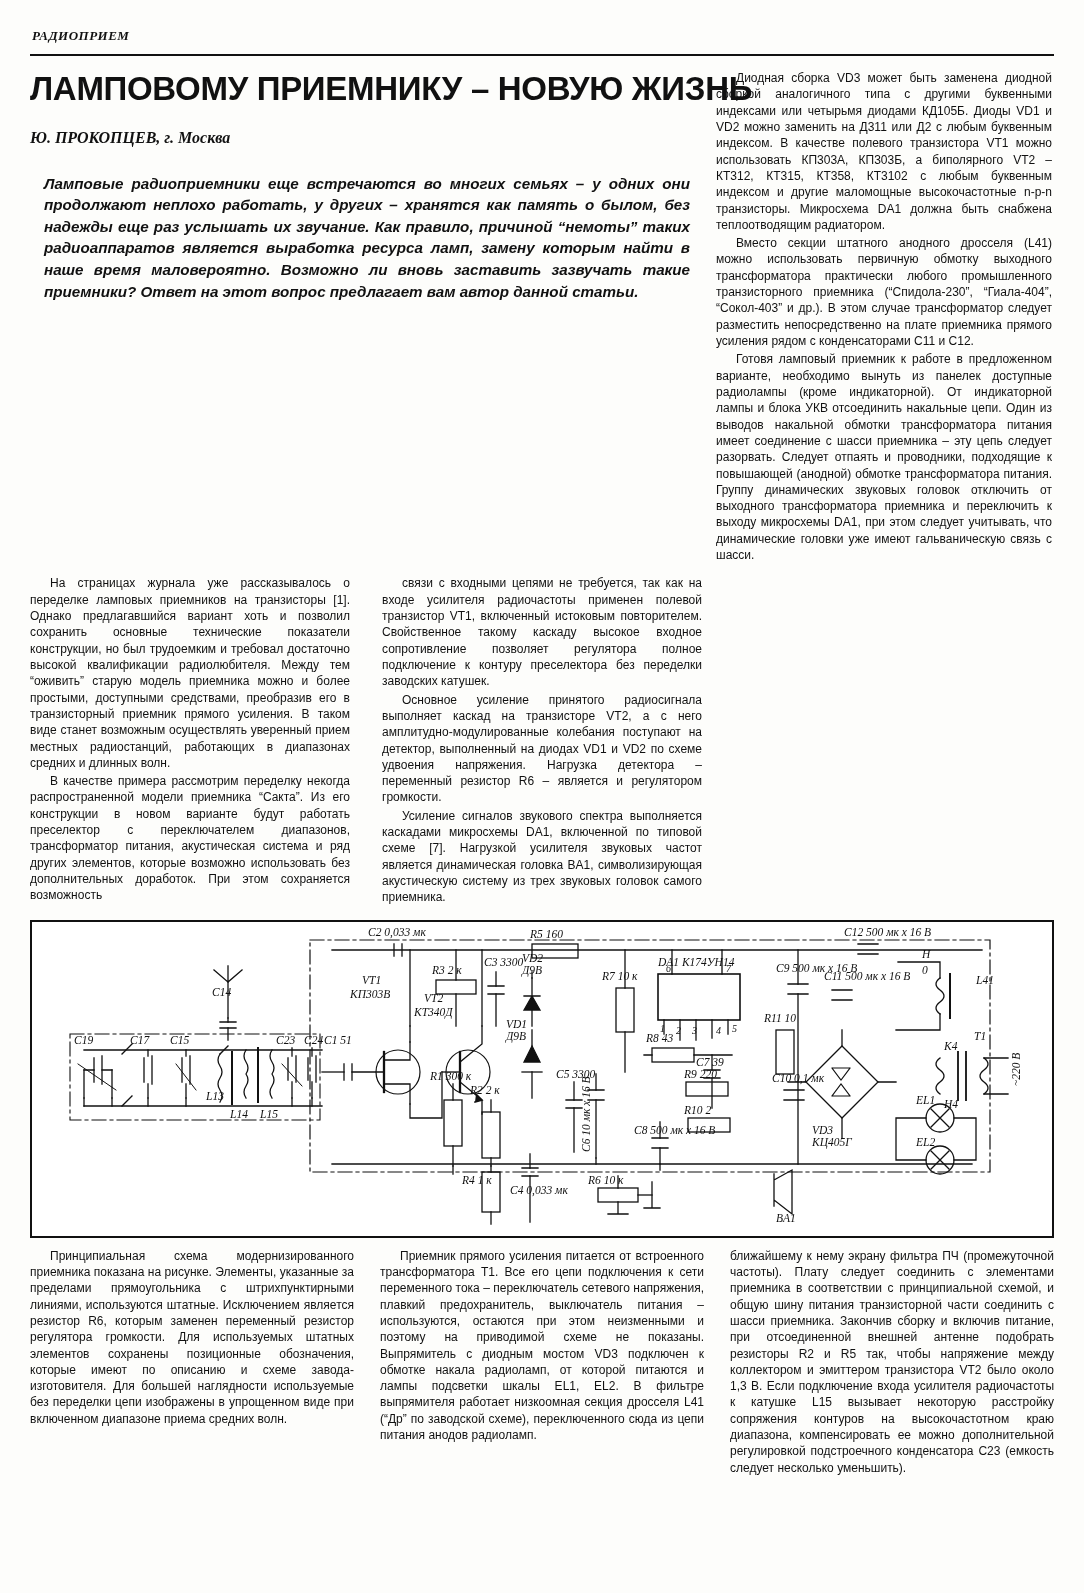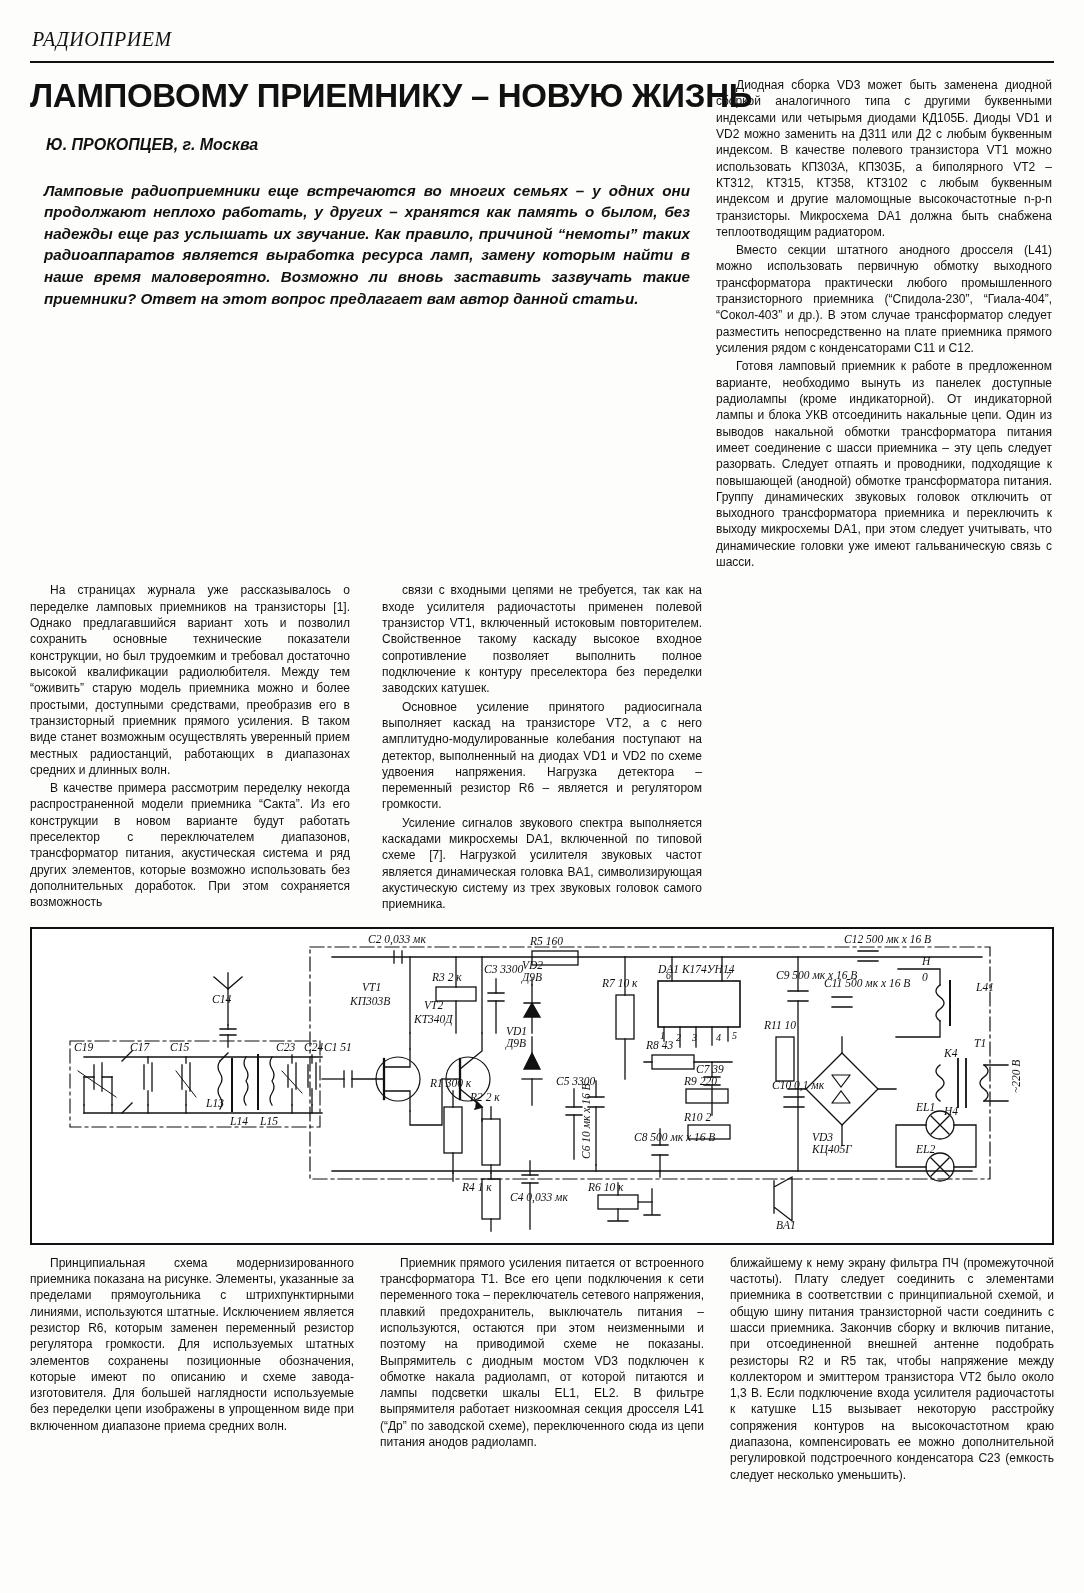--- a/index.html
+++ b/index.html
@@ -16,22 +16,22 @@
     position: relative;
     width: 1084px;
     min-height: 1593px;
     padding: 22px 30px 20px 30px;
   }
 
   
   .rubric {
     font-family: "Liberation Serif", serif;
     font-style: italic;
-    font-weight: normal;
-    font-size: 20px;
+    font-weight: bold;
+    font-size: 13px;
     letter-spacing: 0.5px;
     margin: 6px 0 10px 2px;
   }
   .rubric-rule {
     border-bottom: 2px solid #111;
     width: 100%;
     margin-bottom: 14px;
   }
 
   .masthead {
@@ -44,25 +44,25 @@
   .headline {
     font-family: "Liberation Sans", sans-serif;
     font-weight: bold;
     font-size: 33px;
     letter-spacing: -0.3px;
     line-height: 1.05;
     margin: 2px 0 22px 0;
     white-space: nowrap;
   }
   .byline {
-    font-family: Liberation Sans, sans-serif;
+    font-family: Liberation Serif, serif;
     font-style: italic;
     font-weight: bold;
     font-size: 16px;
-    margin: 0 0 26px 16px;
+    margin: 0 0 26px 0;
   }
   .lead {
     font-family: "Liberation Sans", sans-serif;
     font-style: italic;
     font-weight: bold;
     font-size: 15.2px;
     line-height: 1.42;
     text-align: justify;
     margin: 16px 0 14px 14px;
   }
@@ -128,21 +128,21 @@
       <p class="t">Готовя ламповый приемник к работе в предложенном варианте, необходимо вынуть из панелек доступные радиолампы (кроме индикаторной). От индикаторной лампы и блока УКВ отсоединить накальные цепи. Один из выводов накальной обмотки трансформатора питания имеет соединение с шасси приемника – эту цепь следует разорвать. Следует отпаять и проводники, подходящие к повышающей (анодной) обмотке трансформатора питания. Группу динамических звуковых головок отключить от выходного трансформатора приемника и переключить к выходу микросхемы DA1, при этом следует учитывать, что динамические головки уже имеют гальваническую связь с шасси.</p>
     </div>
   </div>
 
   <div class="cols">
     <div class="col">
       <p class="t">На страницах журнала уже рассказывалось о переделке ламповых приемников на транзисторы [1]. Однако предлагавшийся вариант хоть и позволил сохранить основные технические показатели конструкции, но был трудоемким и требовал достаточно высокой квалификации радиолюбителя. Между тем “оживить” старую модель приемника можно и более простыми, доступными средствами, преобразив его в транзисторный приемник прямого усиления. В таком виде станет возможным осуществлять уверенный прием местных радиостанций, работающих в диапазонах средних и длинных волн.</p>
       <p class="t">В качестве примера рассмотрим переделку некогда распространенной модели приемника “Сакта”. Из его конструкции в новом варианте будут работать преселектор с переключателем диапазонов, трансформатор питания, акустическая система и ряд других элементов, которые возможно использовать без дополнительных доработок. При этом сохраняется возможность</p>
     </div>
     <div class="col">
-      <p class="t">связи с входными цепями не требуется, так как на входе усилителя радиочастоты применен полевой транзистор VT1, включенный истоковым повторителем. Свойственное такому каскаду высокое входное сопротивление позволяет выполнить полное подключение к контуру преселектора без переделки заводских катушек.</p>
+      <p class="t">связи с входными цепями не требуется, так как на входе усилителя радиочастоты применен полевой транзистор VT1, включенный истоковым повторителем. Свойственное такому каскаду высокое входное сопротивление позволяет регулятора полное подключение к контуру преселектора без переделки заводских катушек.</p>
       <p class="t">Основное усиление принятого радиосигнала выполняет каскад на транзисторе VT2, а с него амплитудно-модулированные колебания поступают на детектор, выполненный на диодах VD1 и VD2 по схеме удвоения напряжения. Нагрузка детектора – переменный резистор R6 – является и регулятором громкости.</p>
       <p class="t">Усиление сигналов звукового спектра выполняется каскадами микросхемы DA1, включенной по типовой схеме [7]. Нагрузкой усилителя звуковых частот является динамическая головка BA1, символизирующая акустическую систему из трех звуковых головок самого приемника.</p>
     </div>
     <div class="col"></div>
   </div>
 
   <div class="figure">
     <svg width="1020" height="314" viewBox="0 0 1020 314">
       <g stroke="#111" stroke-width="1.3" fill="none" stroke-linecap="square">
 

